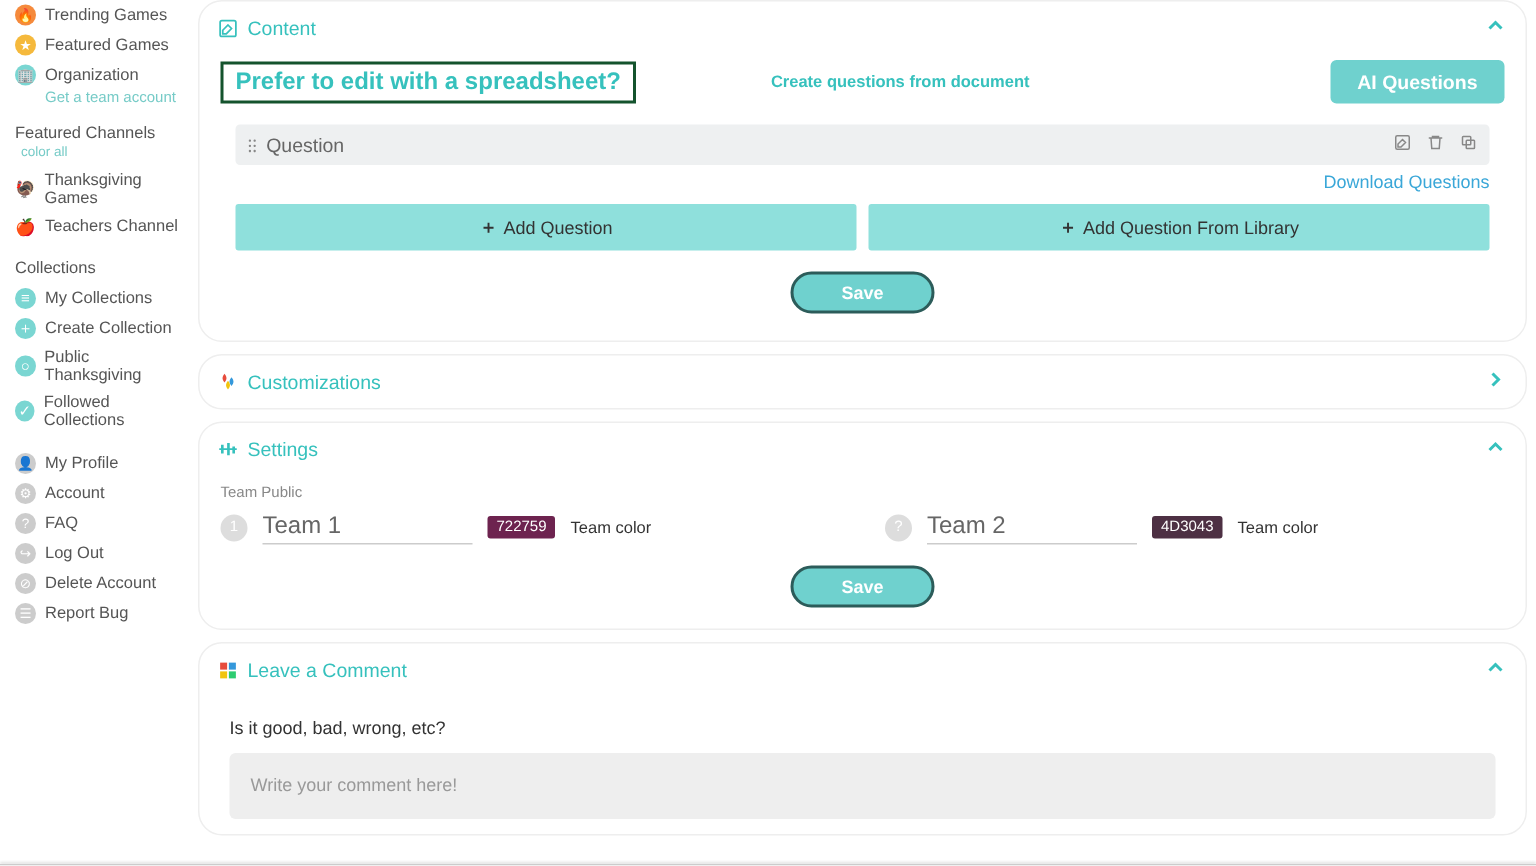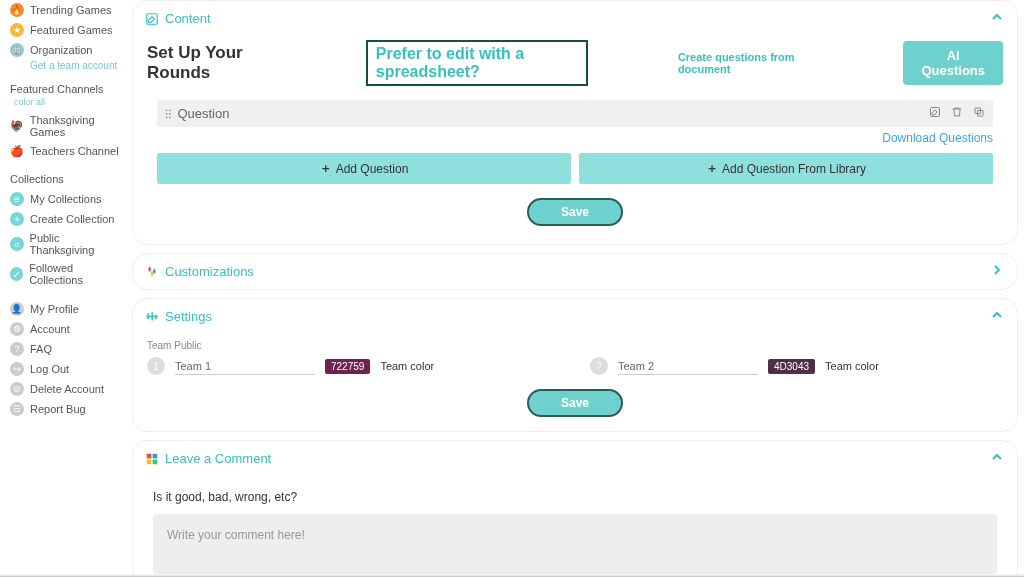--- a/index.html
+++ b/index.html
@@ -37,27 +37,27 @@
   .dl-row a { color:#3aa7d8; font-size:12px; cursor:pointer;}
   .add-row { display:flex; gap:8px; padding-top:4px;}
   .add-btn { flex:1; background:#8fe0dc; color:#333; font-size:12px; font-weight:500; border:none; padding:7px; border-radius:2px; cursor:pointer; display:flex; align-items:center; justify-content:center; gap:4px;}
   .save-row { display:flex; justify-content:center; padding:14px 0 4px;}
   .save-btn { background:#6fd1ce; border:2px solid #2c5c5a; color:#fff; font-weight:600; font-size:12px; padding:5px 32px; border-radius:16px; cursor:pointer;}
   .settings-body { padding: 6px 14px 10px;}
   .team-names-label { font-size:10px; color:#888; padding-bottom:6px;}
   .teams-row { display:flex; align-items:center; gap:30px;}
   .team-col { display:flex; align-items:center; gap:10px; flex:1;}
   .team-badge { width:18px; height:18px; border-radius:50%; background:#ddd; color:#fff; display:flex; align-items:center; justify-content:center; font-size:10px;}
-  .team-input { border:none; border-bottom:1px solid #ccc; font-size:11px; color:#666; padding:2px 0; width:140px; background:transparent;}
+  .team-input { border:none; border-bottom:1px solid #ccc; font-size:16px; color:#666; padding:2px 0; width:140px; background:transparent;}
   .color-chip { background:#6d234f; color:#fff; font-size:10px; padding:2px 6px; border-radius:2px;}
   .color-chip.c2 { background:#4d3043;}
   .color-label { font-size:11px; color:#333;}
   .comment-body { padding: 6px 20px 10px;}
   .comment-prompt { font-size:12px; color:#333; padding:8px 0 10px;}
-  .comment-box { background:#eee; border-radius:4px; padding:14px; color:#999; font-size:12px; height:60px;}
+  .comment-box { background:#eee; border-radius:4px; padding:14px; color:#999; font-size:12px; height:44px;}
   .panel-title-icon { width:14px; height:14px; display:flex; align-items:center; justify-content:center;}
   .bottom-bar { position:absolute; bottom:0; left:0; width:1024px; height:1px; background:#ccc; box-shadow: 0 -1px 2px rgba(0,0,0,.2);}
 </style>
 </head>
 <body>
 
 <div class="app">
 
   <div class="sidebar">
     <div id="nav-top">
@@ -154,21 +154,20 @@
           <span>Content</span>
         </div>
         <span class="chev">
           <svg width="16" height="16" viewBox="0 0 24 24" fill="none" stroke="#36c1bd" stroke-width="3">
               <path d="M6 15l6-6 6 6"></path>
             </svg>
         </span>
       </div>
       <div class="content-body">
         <div class="setup-row">
-          <span class="setup-title">Set Up Your Rounds</span>
           <span class="link-edit">Prefer to edit with a spreadsheet?</span>
           <span class="link-doc">Create questions from document</span>
           <button class="ai-btn">AI Questions</button>
         </div>
         <div class="round-area">
           <div class="question-bar">
             <span class="grip">⁝⁝</span>
             <span class="q-text">Question</span>
             <span class="ico">
               <svg width="12" height="12" viewBox="0 0 24 24" fill="none" stroke="#888" stroke-width="2">

